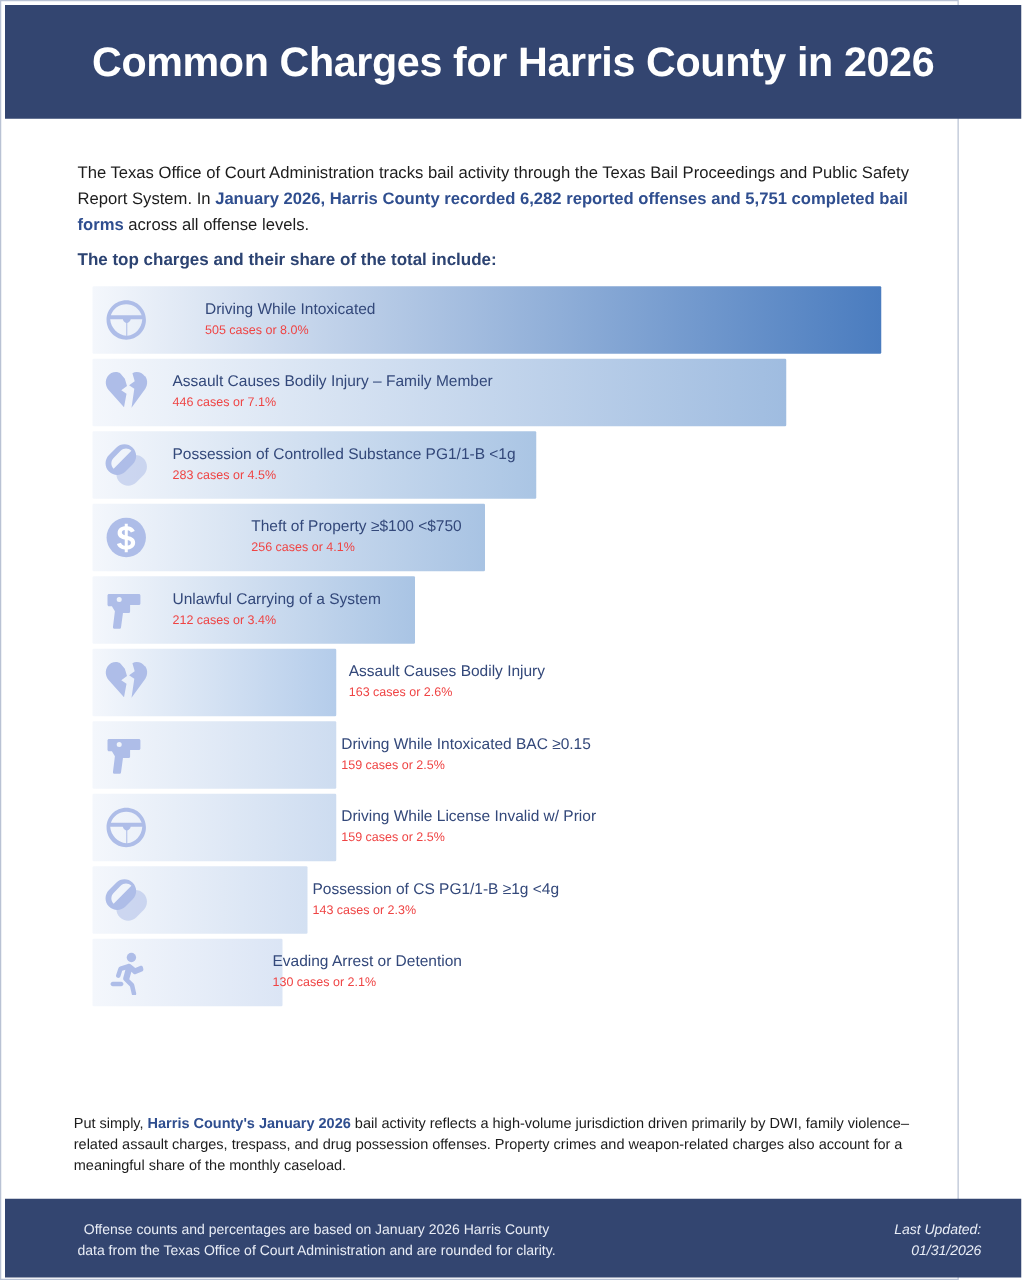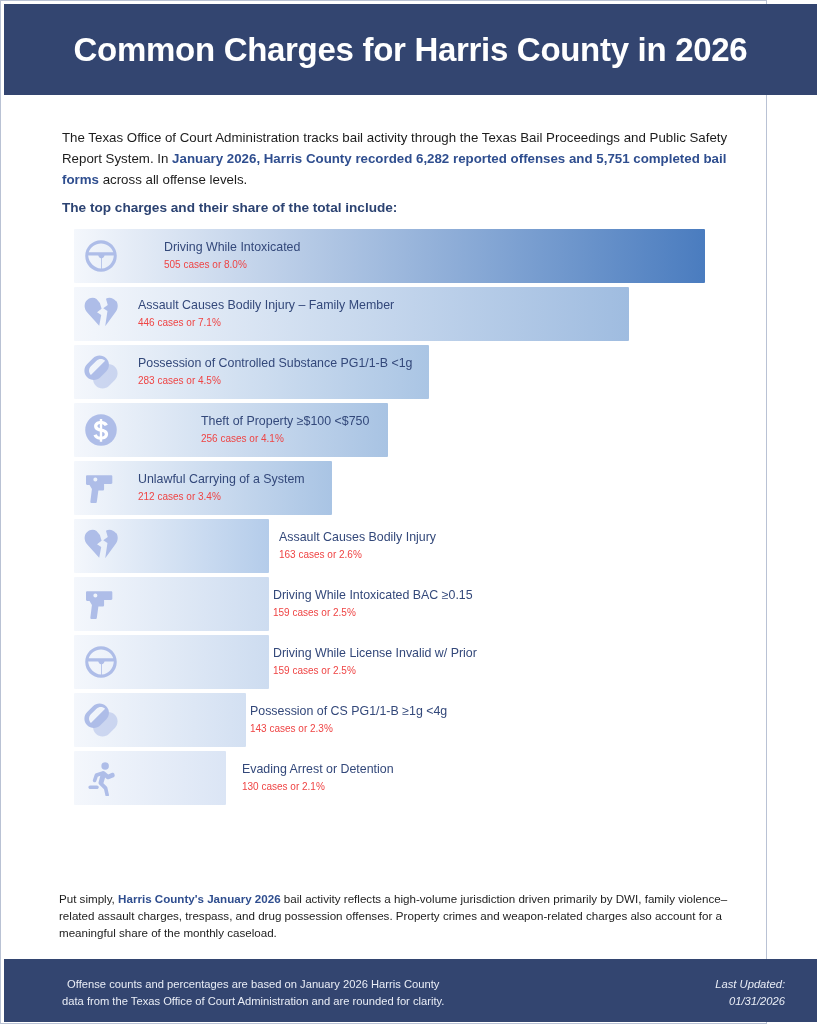--- a/index.html
+++ b/index.html
@@ -293,21 +293,21 @@
       </div>
       <div class="row">
         <div class="bar" style="width: 152px; background: linear-gradient(to right, rgb(244, 247, 252) 0%, rgb(219, 229, 245) 100%);"></div>
         <div class="icon-wrap">
           <svg viewBox="0 0 48 48">
             <circle cx="29.5" cy="8" r="5"></circle>
             <path d="M41.8 18.4c-.5-1.2-1.9-1.8-3.1-1.3l-5.1 2.1-4.3-3.6c-1-.8-2.3-1.1-3.5-.7l-8.4 2.8c-.9.3-1.6 1-1.9 1.9l-2.3 7.1c-.4 1.3.3 2.6 1.6 3s2.6-.3 3-1.6l1.9-5.9 3.4-1.1-2.3 8.4c-.3 1.1 0 2.3.8 3.1l6.4 6.3 1.9 8.4c.3 1.3 1.6 2.1 2.9 1.8s2.1-1.6 1.8-2.9l-2-9c-.2-.7-.5-1.3-1-1.8l-4.4-4.3 2.3-7.8 2.2 1.9c.7.6 1.7.8 2.6.4l6.5-2.7c1.2-.5 1.8-1.9 1.3-3.1 0 .1 0 .1 0 0z"></path>
             <path d="M18.6 33.9h-9c-1.3 0-2.4 1.1-2.4 2.4s1.1 2.4 2.4 2.4h9c1.3 0 2.4-1.1 2.4-2.4s-1.1-2.4-2.4-2.4z"></path>
           </svg>
         </div>
-        <div class="row-text" style="left: 168px;">
+        <div class="row-text" style="left: 144px;">
           <div class="row-label">Evading Arrest or Detention</div>
           <div class="row-value">130 cases or 2.1%</div>
         </div>
       </div>
     </div>
 
   <div class="closing">
     <span>Put simply, </span><span class="hl">Harris County's January 2026</span><span> bail activity reflects a high-volume jurisdiction driven primarily by DWI, family violence–related assault charges, trespass, and drug possession offenses. Property crimes and weapon-related charges also account for a meaningful share of the monthly caseload.</span>
   </div>
 

